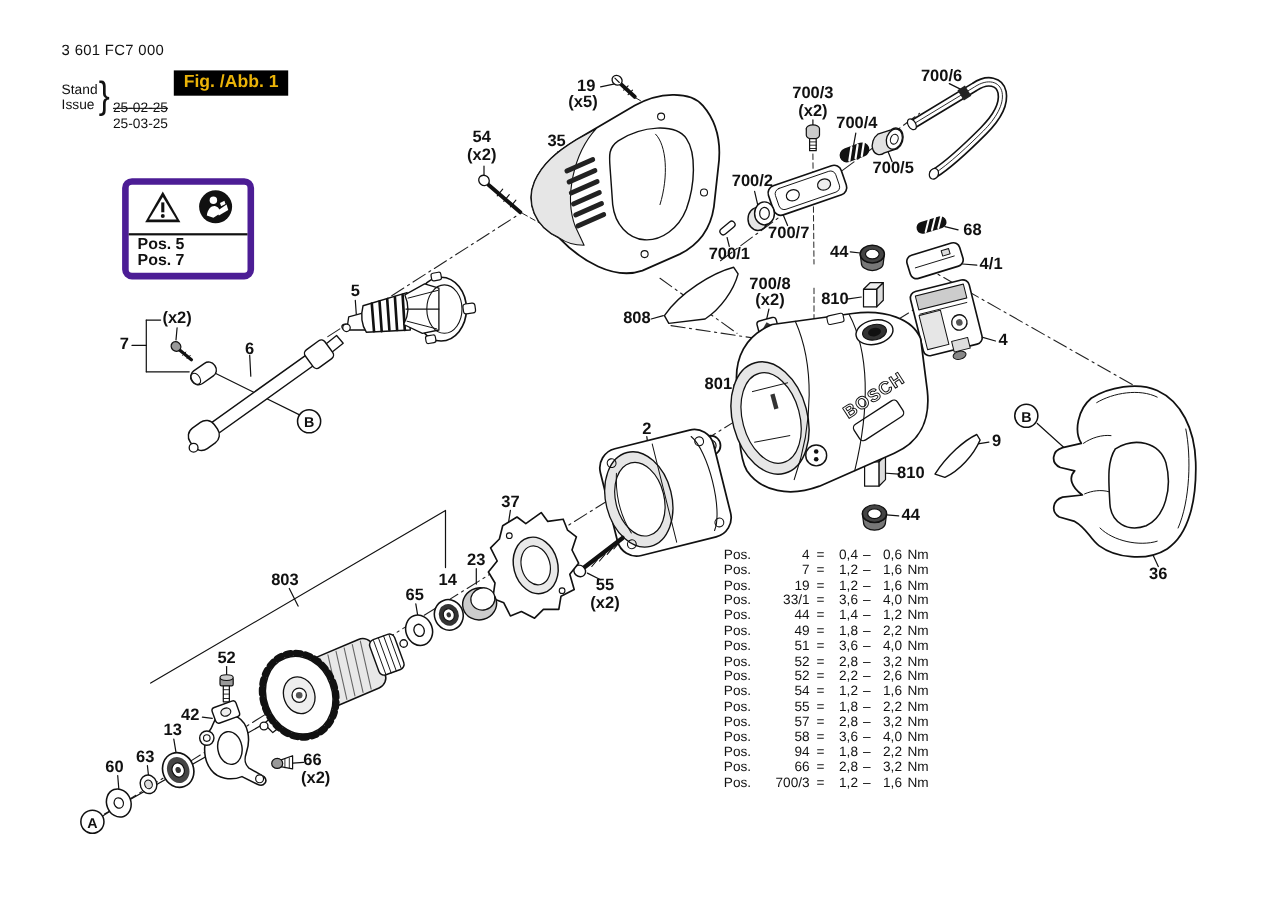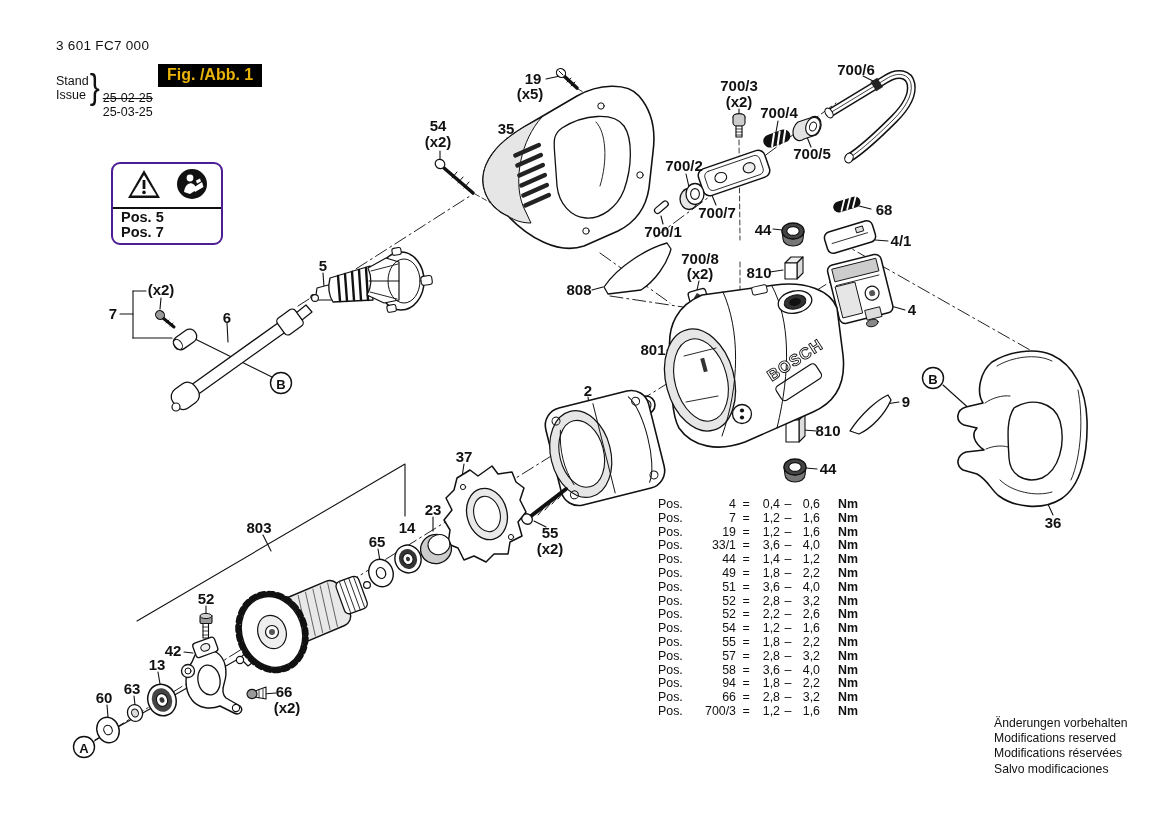--- a/index.html
+++ b/index.html
@@ -14,35 +14,35 @@
   #header{position:absolute;left:56px;top:38px;}
   #part-number{font-size:13.5px;letter-spacing:.3px;}
   #stand-issue{display:flex;align-items:center;margin-top:4px;font-size:12.5px;justify-content:flex-end;}
   .si-col{display:flex;flex-direction:column;line-height:14px;}
   .brace{font-size:30px;font-weight:400;transform:scaleY(1.15);margin:0 3px 0 1px;}
   .dates{display:flex;flex-direction:column;line-height:14px;margin-top:34px;}
   .struck{text-decoration:line-through;}
   #fig-box{position:absolute;left:158px;top:64px;background:#000;color:#eab308;
            font-weight:bold;font-size:16px;padding:2px 9px 3px 9px;}
   
-  #warnbox{position:absolute;left:111px;top:162px;width:108px;border:2px solid #4c1d95;
+  #warnbox{position:absolute;left:111px;top:162px;width:108px;border:6px solid #4c1d95;
            border-radius:9px;background:#fff;}
   #warn-icons{display:flex;justify-content:space-around;align-items:center;
               padding:4px 6px 3px 6px;border-bottom:2px solid #111;}
   #warn-pos{padding:1px 8px 3px 8px;font-weight:bold;font-size:14.5px;line-height:15px;}
   
   #torque{position:absolute;left:658px;top:498px;font-size:12.4px;line-height:13.8px;}
   .trow{display:flex;white-space:pre;}
   .c-pos{width:36px;}
   .c-num{width:42px;text-align:right;}
   .c-eq{width:20px;text-align:center;}
   .c-min{width:24px;text-align:right;}
   .c-dash{width:16px;text-align:center;}
   .c-max{width:24px;text-align:right;}
-  .c-unit{margin-left:18px;font-weight:bold;}
+  .c-unit{margin-left:5px;}
   
   #footer{position:absolute;left:994px;top:716px;font-size:12.2px;line-height:15.2px;}
 </style>
 </head>
 <body>
 
 <div id="page">
 
 <svg width="1169" height="826" viewBox="0 0 1169 826" style="position:absolute;left:0;top:0" fill="none" stroke-linecap="round" stroke-linejoin="round">
 
@@ -562,20 +562,14 @@
         <div class="trow"><span class="c-pos">Pos.</span><span class="c-num">54</span><span class="c-eq">=</span><span class="c-min">1,2</span><span class="c-dash">–</span><span class="c-max">1,6</span><span class="c-unit">Nm</span></div>
         <div class="trow"><span class="c-pos">Pos.</span><span class="c-num">55</span><span class="c-eq">=</span><span class="c-min">1,8</span><span class="c-dash">–</span><span class="c-max">2,2</span><span class="c-unit">Nm</span></div>
         <div class="trow"><span class="c-pos">Pos.</span><span class="c-num">57</span><span class="c-eq">=</span><span class="c-min">2,8</span><span class="c-dash">–</span><span class="c-max">3,2</span><span class="c-unit">Nm</span></div>
         <div class="trow"><span class="c-pos">Pos.</span><span class="c-num">58</span><span class="c-eq">=</span><span class="c-min">3,6</span><span class="c-dash">–</span><span class="c-max">4,0</span><span class="c-unit">Nm</span></div>
         <div class="trow"><span class="c-pos">Pos.</span><span class="c-num">94</span><span class="c-eq">=</span><span class="c-min">1,8</span><span class="c-dash">–</span><span class="c-max">2,2</span><span class="c-unit">Nm</span></div>
         <div class="trow"><span class="c-pos">Pos.</span><span class="c-num">66</span><span class="c-eq">=</span><span class="c-min">2,8</span><span class="c-dash">–</span><span class="c-max">3,2</span><span class="c-unit">Nm</span></div>
         <div class="trow"><span class="c-pos">Pos.</span><span class="c-num">700/3</span><span class="c-eq">=</span><span class="c-min">1,2</span><span class="c-dash">–</span><span class="c-max">1,6</span><span class="c-unit">Nm</span></div>
       </div>
 </div>
 
-<div id="footer">
-      <div>Änderungen vorbehalten</div>
-      <div>Modifications reserved</div>
-      <div>Modifications réservées</div>
-      <div>Salvo modificaciones</div>
-    </div>
 
 </div>
 
 </body></html>

